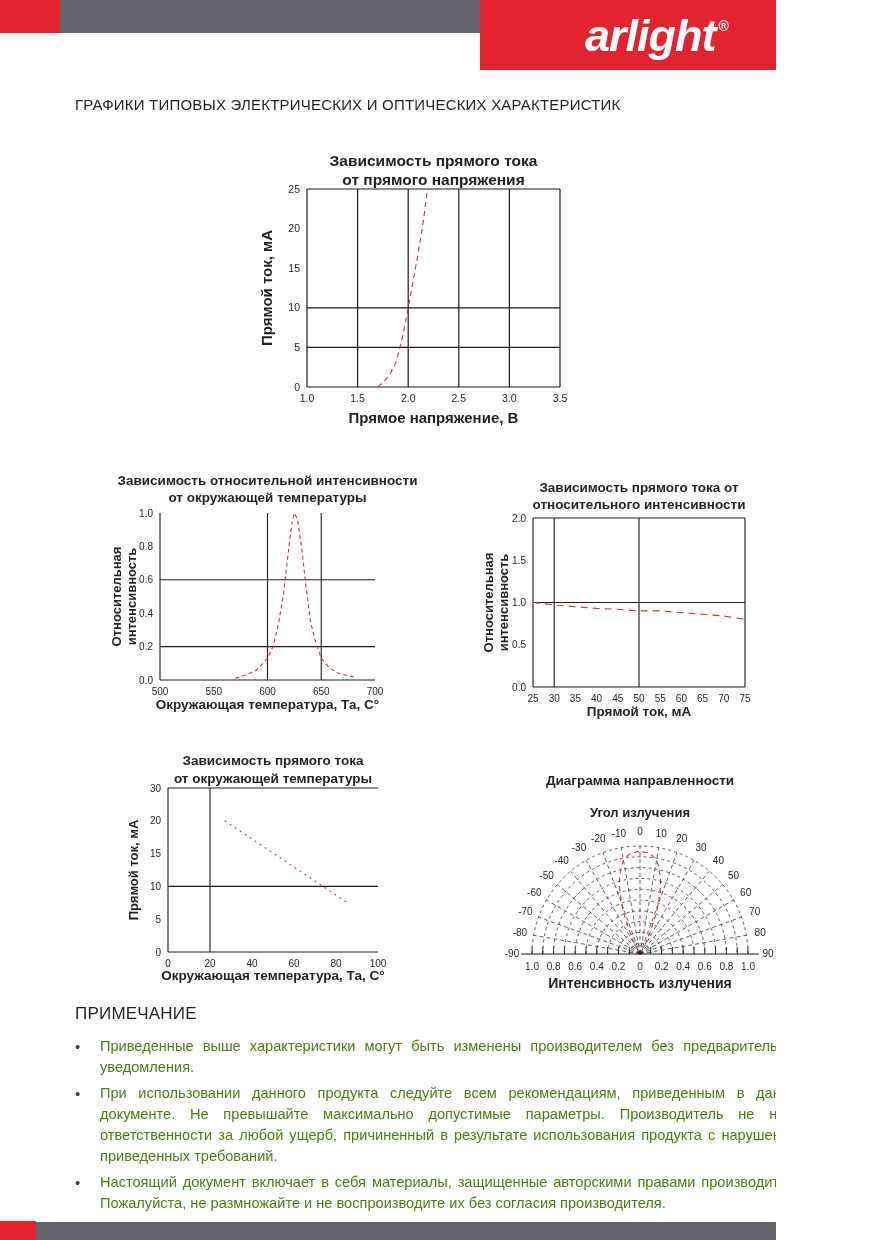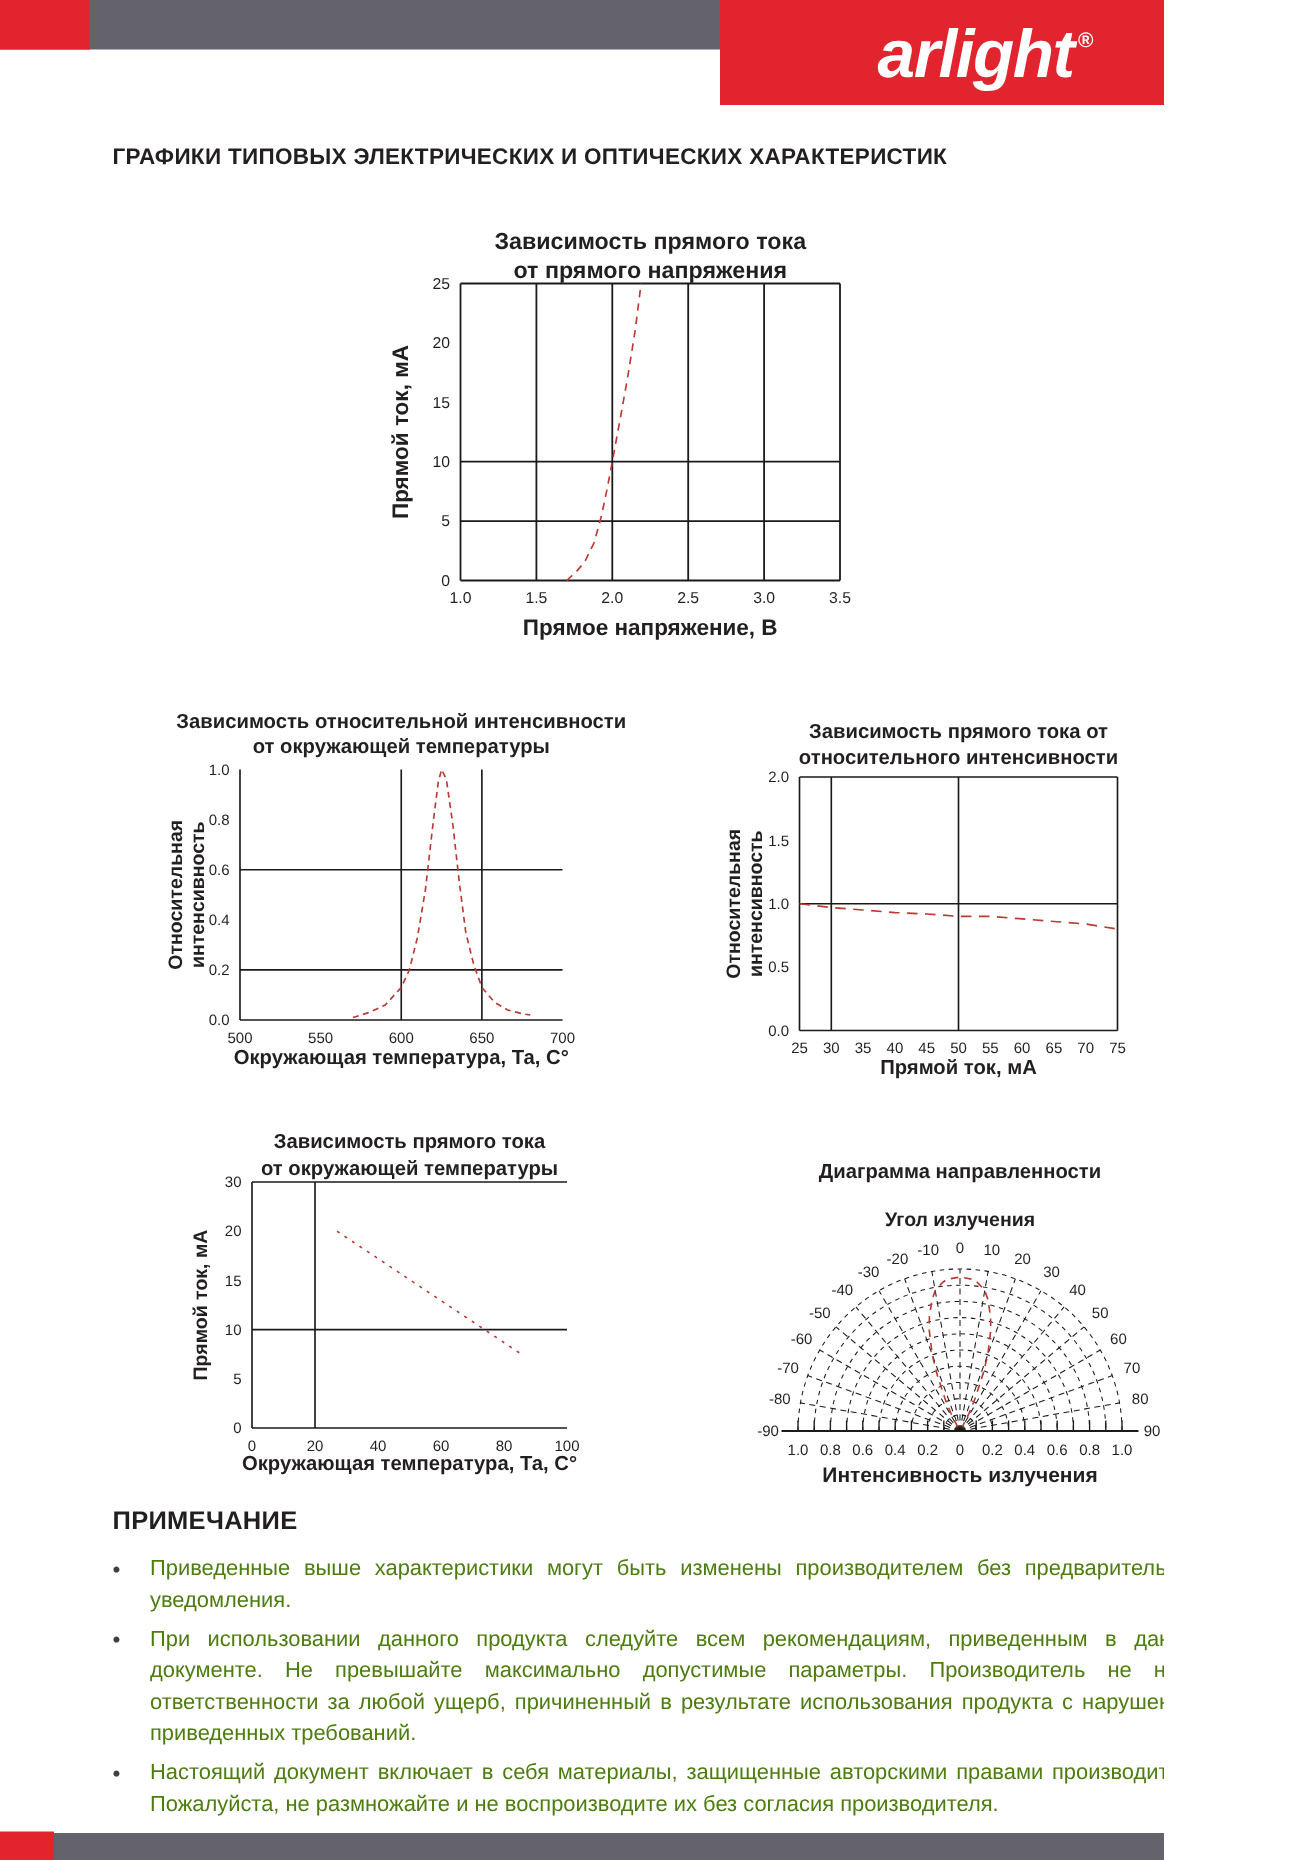--- a/index.html
+++ b/index.html
@@ -13,27 +13,27 @@
   
   .hdr-gray{position:absolute;left:0;top:0;width:874px;height:33px;background:var(--gray);}
   .hdr-red-left{position:absolute;left:0;top:0;width:60px;height:33px;background:var(--red);}
   .logo-block{position:absolute;left:480px;top:0;width:350px;height:70px;background:var(--red);
               display:flex;align-items:center;justify-content:center;}
   .logo-text{color:#fff;font-size:45px;font-weight:bold;font-style:italic;line-height:1;
              letter-spacing:-1px;}
   .logo-text sup{font-size:14px;font-style:normal;font-weight:bold;position:relative;top:-4px;left:3px;}
   
   .page-title{position:absolute;left:75px;top:96px;width:740px;margin:0;
-              font-size:15px;font-weight:bold;letter-spacing:.2px;}
+              font-size:15px;font-weight:normal;letter-spacing:.2px;}
   
   .chart{position:absolute;}
   .chart svg{display:block;}
   svg text{font-family:"Liberation Sans", sans-serif;fill:#231f20;}
   
-  .notes-heading{position:absolute;left:75px;top:1004px;margin:0;font-size:17px;font-weight:bold;
+  .notes-heading{position:absolute;left:75px;top:1004px;margin:0;font-size:17px;font-weight:normal;
                  letter-spacing:.2px;}
   .notes-list{position:absolute;left:75px;top:1036px;width:732px;margin:0;padding:0;list-style:none;}
   .notes-list li{display:flex;margin-bottom:5px;}
   .bullet{width:25px;flex:0 0 25px;font-size:15px;line-height:21px;color:#3f3f41;}
   .note-text{flex:1;font-size:14.6px;line-height:21px;color:#4d7c0f;text-align:justify;}
   
   .ftr-gray{position:absolute;left:0;bottom:0;width:874px;height:18px;background:var(--gray);}
   .ftr-red{position:absolute;left:0;bottom:0;width:36px;height:19px;background:var(--red);}
 </style>
 </head>

